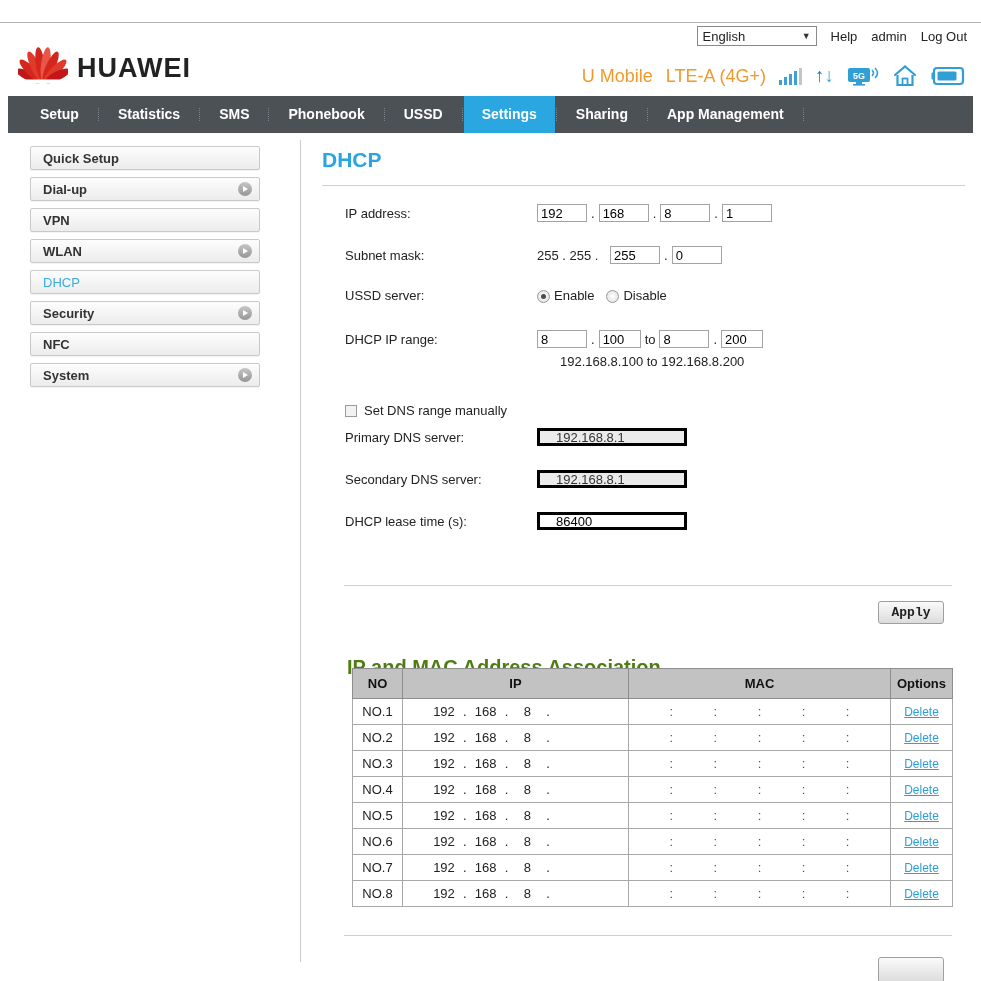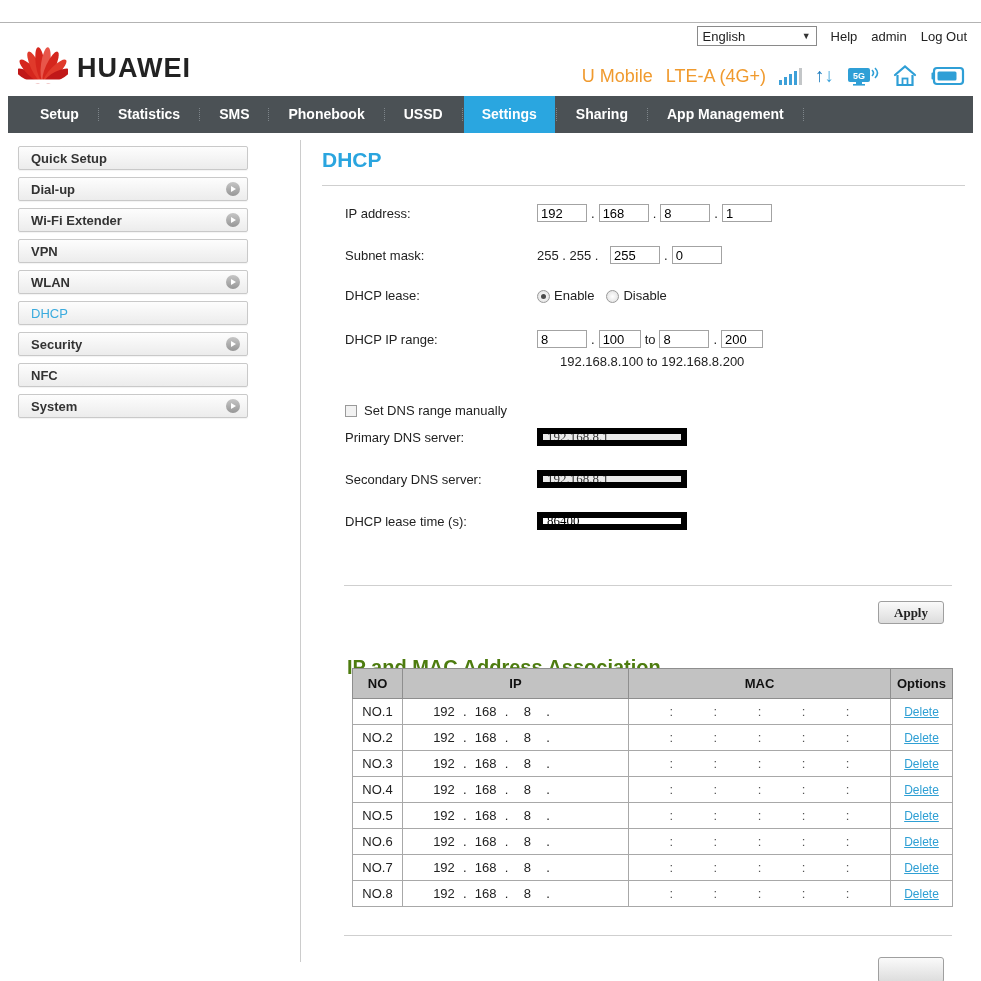--- a/index.html
+++ b/index.html
@@ -26,45 +26,45 @@
   .sig i { display:block; width:3px; background:#3da0d8; }
   .sig i.off { background:#c3c6c8; }
   .arrows { font-size:19px; font-weight:bold; line-height:18px; }
   .arrows .up { color:#1e7cbe; } .arrows .dn { color:#3aa2da; }
   
   .nav { position:absolute; left:8px; top:96px; width:965px; height:37px; background:#4b5155; display:flex; align-items:center; padding-left:14px; }
   .nav-item { height:37px; line-height:37px; padding:0 18px; color:#fff; font-size:14px; font-weight:bold; cursor:pointer; white-space:nowrap; }
   .nav-item.active { background:#2aa6e0; }
   .nav-sep { height:13px; border-left:1px dotted #7e858a; margin:0 1px; }
   
-  .sidebar { position:absolute; left:18px; top:146px; width:230px;text-align:right; }
+  .sidebar { position:absolute; left:30px; top:146px; width:230px;text-align:right; }
   .side-item { height:24px; margin-bottom:7px; border:1px solid #c9c9c9; border-radius:2px; background:linear-gradient(#fdfdfd,#ececec); display:flex; align-items:center; padding:0 7px 0 12px; font-size:13px; font-weight:bold; color:#333; cursor:pointer; box-shadow:0 1px 1px rgba(0,0,0,0.05); }
   .side-item.active { font-weight:normal; color:#3aabde; }
   .side-arrow { margin-left:auto; width:14px; height:14px; border-radius:50%; background:linear-gradient(#c6c6c6,#969696); position:relative; }
   .side-arrow::after { content:''; position:absolute; left:5px; top:4px; border-left:5px solid #fff; border-top:3px solid transparent; border-bottom:3px solid transparent; }
   .vdivider { position:absolute; left:300px; top:140px; height:822px; border-left:1px solid #cccccc; }
   
   .main { position:absolute; left:322px; top:140px; width:643px; height:841px; }
   .page-title { position:absolute; top:8px; left:0; font-size:21px; font-weight:bold; color:#2aa5df; }
   .hr1 { position:absolute; top:45px; left:0; width:643px; border-top:1px solid #cfcfcf; }
   .hr2 { position:absolute; top:445px; left:22px; width:608px; border-top:1px solid #cfcfcf; }
   .hr3 { position:absolute; top:795px; left:22px; width:608px; border-top:1px solid #cfcfcf; }
   .form-row { position:absolute; left:23px; display:flex; align-items:center; font-size:13px; }
   .form-row .lbl { width:192px; flex:0 0 192px; }
   .oct { width:50px; height:18px; border:1px solid #a3a3a3; font-size:13px; font-family:"Liberation Sans",sans-serif; padding:1px 3px; }
   .oct.narrow { width:42px; }
   .dot { margin:0 4px; }
-  .txtfield { width:150px; height:18px; border:6px solid #000000; font-size:13px; font-family:Liberation Serif, serif; padding:1px 4px; }
+  .txtfield { width:150px; height:18px; border:3px solid #000000; font-size:13px; font-family:Liberation Sans, sans-serif; padding:1px 16px; }
   .txtfield[disabled] { background:#ebebeb; color:#333; }
   .radio { display:inline-block; width:13px; height:13px; border-radius:50%; border:1px solid #9a9a9a; background:radial-gradient(#ffffff,#dcdcdc); position:relative; margin-right:4px; vertical-align:middle; cursor:pointer; }
   .radio.checked::after { content:''; position:absolute; left:3px; top:3px; width:5px; height:5px; border-radius:50%; background:#4b4b4b; }
   .radio-label { margin-right:12px; }
   .checkbox { display:inline-block; width:12px; height:12px; border:1px solid #9a9a9a; background:#f2f2f2; margin-right:7px; vertical-align:-2px; cursor:pointer; }
   .hint { position:absolute; left:238px; top:214px; font-size:13px; color:#222; }
-  .btn { position:absolute; width:66px; height:23px; border:1px solid #9f9f9f; border-radius:3px; background:linear-gradient(#fafafa,#dcdcdc); font-size:13px; font-weight:bold; color:#222; font-family:Liberation Serif, serif; cursor:pointer; }
+  .btn { position:absolute; width:66px; height:23px; border:1px solid #9f9f9f; border-radius:3px; background:linear-gradient(#fafafa,#dcdcdc); font-size:13px; font-weight:bold; color:#222; font-family:Liberation Mono, monospace; cursor:pointer; }
   .apply-btn { left:556px; top:461px; }
   .partial-btn { left:556px; top:817px; height:26px; }
   .assoc-title { position:absolute; top:516px; left:25px; font-size:20px; font-weight:bold; color:#4d7c0f; }
   
   .assoc-table { position:absolute; top:528px; left:30px; width:600px; border-collapse:collapse; font-size:13px; table-layout:fixed;padding-left:32px; }
   .assoc-table th { background:#c2c2c2; border:1px solid #8e8e8e; height:30px; font-weight:bold; color:#111; text-align:center; }
   .assoc-table td { border:1px solid #a8a8a8; height:26px; text-align:center; color:#222; }
   .ip-cell { display:flex; align-items:center; justify-content:flex-start; padding-left:22px; }
   .ip-cell .slot { width:38px; text-align:center; }
   .mac-cell { display:flex; align-items:center; justify-content:space-evenly; color:#555; }
@@ -157,24 +157,20 @@
 
 <div class="sidebar" id="sidebar-list">
     <div class="side-item">
       <span>Quick Setup</span>
     </div>
     <div class="side-item">
       <span>Dial-up</span>
       <span class="side-arrow"></span>
     </div>
     <div class="side-item">
-      <span>Wi-Fi Extender</span>
-      <span class="side-arrow"></span>
-    </div>
-    <div class="side-item">
       <span>VPN</span>
     </div>
     <div class="side-item">
       <span>WLAN</span>
       <span class="side-arrow"></span>
     </div>
     <div class="side-item active">
       <span>DHCP</span>
     </div>
     <div class="side-item">
@@ -209,21 +205,21 @@
   <div class="form-row" style="top:106px">
     <span class="lbl">Subnet mask:</span>
     <span>255 . 255 .</span>
     <span class="dot">&nbsp;</span>
     <input class="oct" value="255" style="">
     <span class="dot">.</span>
     <input class="oct" value="0" style="">
   </div>
 
   <div class="form-row" style="top:148px">
-    <span class="lbl">DHCP lease:</span>
+    <span class="lbl">USSD server:</span>
     <span id="dhcp-server-options"><span class="radio checked"></span><span class="radio-label">Enable</span><span class="radio"></span><span class="radio-label">Disable</span></span>
   </div>
 
   <div class="form-row" style="top:190px">
     <span class="lbl">DHCP IP range:</span>
     <input class="oct" value="8" style="">
     <span class="dot">.</span>
     <input class="oct narrow" value="100" style="">
     <span class="dot">to</span>
     <input class="oct" value="8" style="">

